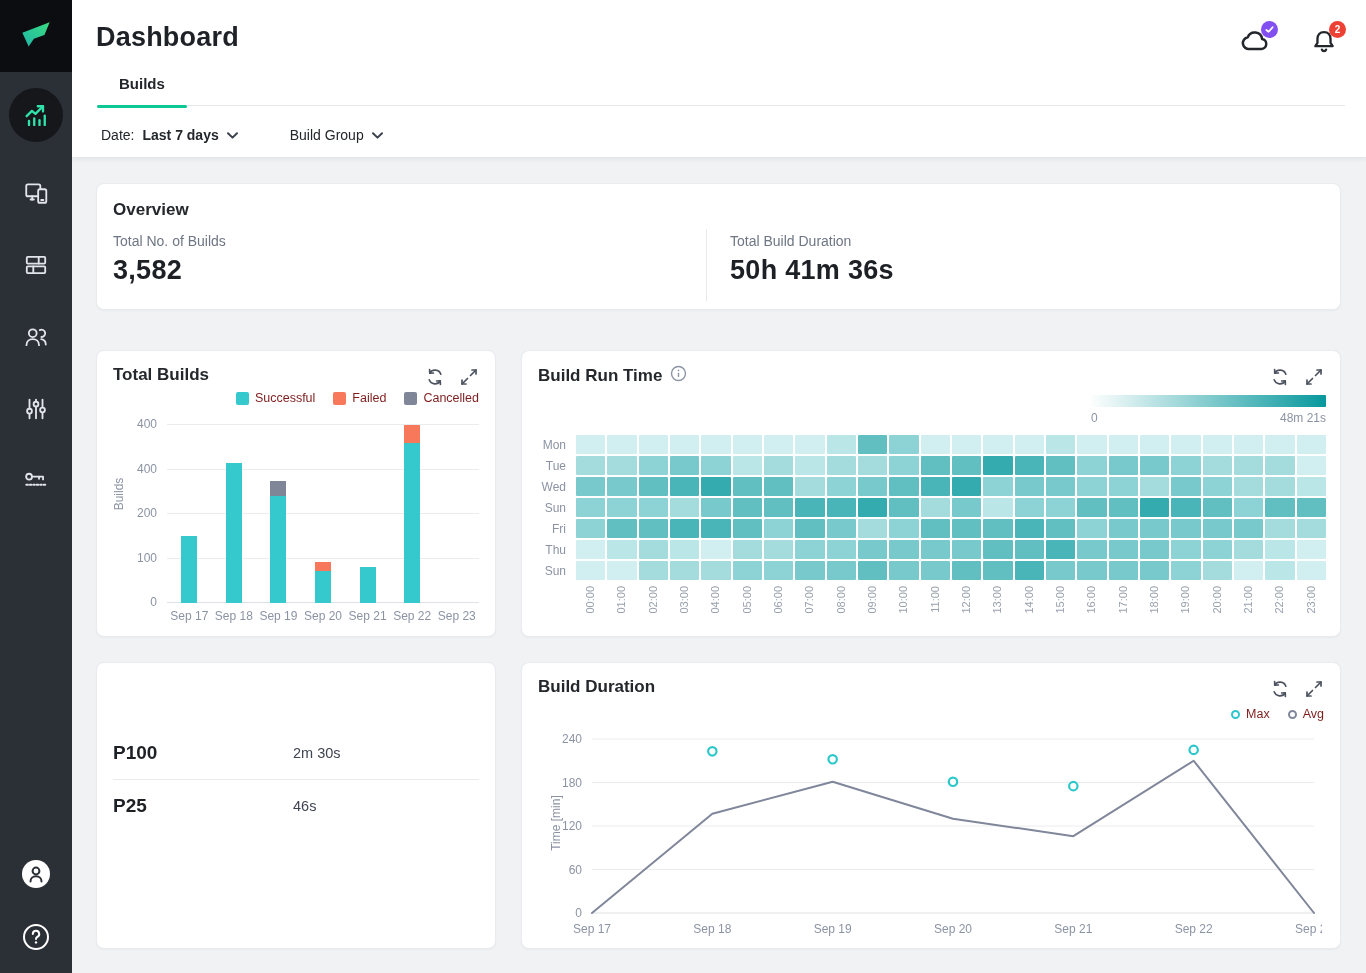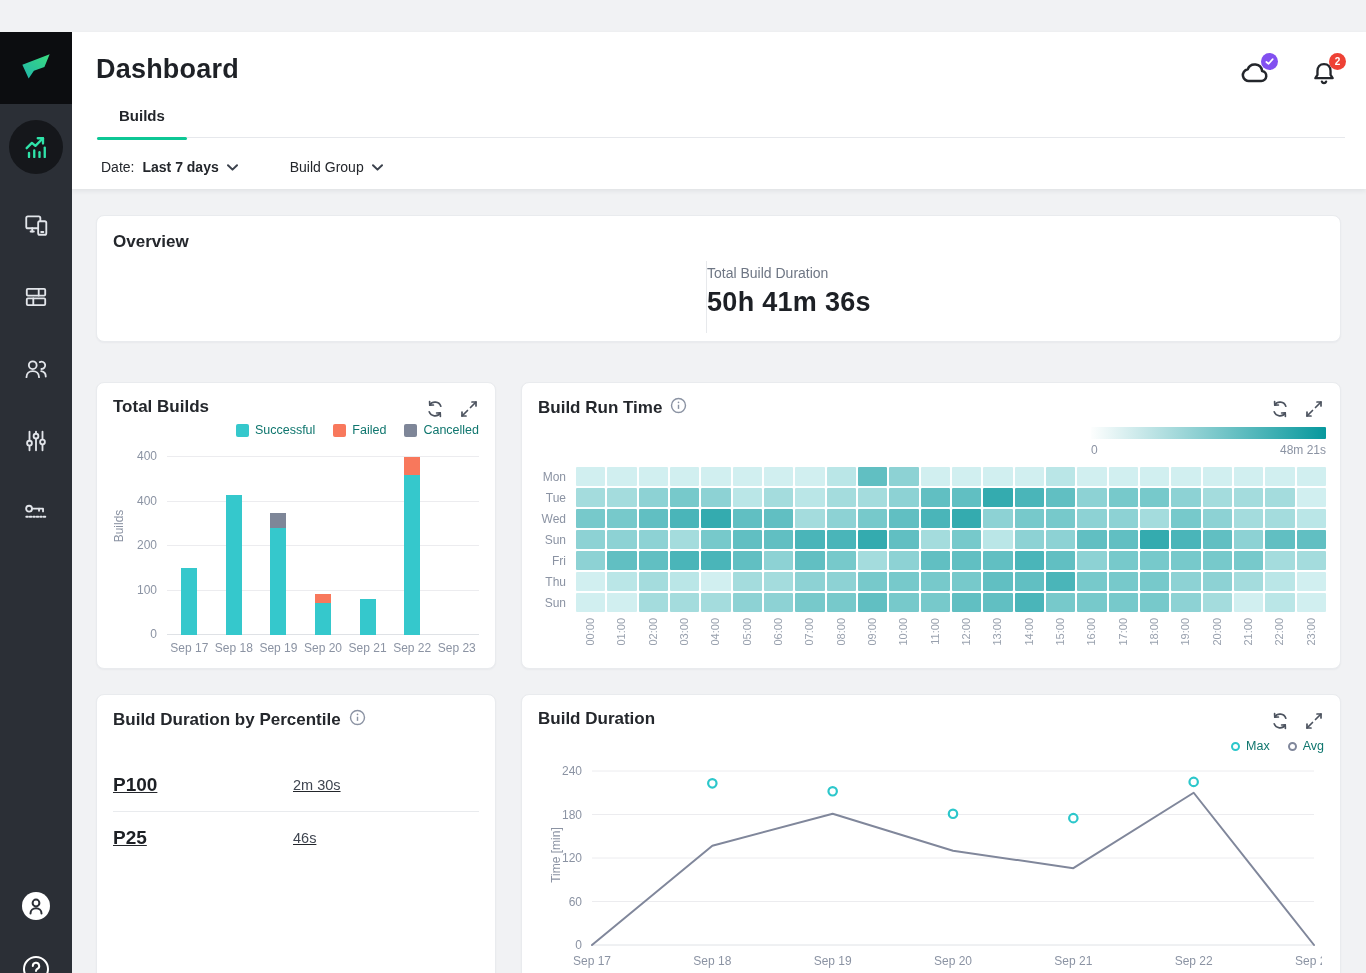--- a/index.html
+++ b/index.html
@@ -1,18 +1,18 @@
 <!DOCTYPE html>
 <html><head>
 <meta charset="utf-8">
 <style>
   * { margin:0; padding:0; box-sizing:border-box; }
   html,body { width:1366px; height:973px; overflow:hidden; }
   body { font-family:"Liberation Sans", sans-serif; background:#f1f2f4; color:#23262b; }
-  .app { position:relative; width:1366px; height:746px;margin-top:32px; }
+  .app { position:relative; width:1366px; height:746px; }
 
   
   .sidebar { position:absolute; left:0; top:0; width:72px; height:973px; background:#2b2f36; z-index:30; }
   .logo-block { width:72px; height:72px; background:#0c0d10; display:flex; align-items:center; justify-content:center; }
   .nav { position:absolute; top:88px; left:0; width:72px; display:flex; flex-direction:column; align-items:center; gap:30px; }
   .nav-item { width:42px; height:42px; display:flex; align-items:center; justify-content:center; cursor:pointer; }
   .nav-item.active { width:54px; height:54px; background:#15171b; border-radius:50%; }
   .nav-item svg { stroke:#e2e5ea; fill:none; stroke-width:1.7; stroke-linecap:round; stroke-linejoin:round; }
   .nav-item.active svg { stroke:#2fe3a9; stroke-width:2; }
   .sidebar-bottom { position:absolute; bottom:18px; left:0; width:72px; display:flex; flex-direction:column; align-items:center; gap:30px; }
@@ -40,28 +40,28 @@
   .card-title { position:absolute; left:16px; top:14px; font-size:17px; font-weight:700; color:#24272c; display:flex; align-items:center; gap:8px; }
   .info-icon svg { stroke:#8b93a3; fill:none; stroke-width:1.5; }
   .card-actions { position:absolute; right:16px; top:16px; display:flex; gap:14px; }
   .card-actions .act { width:20px; height:20px; cursor:pointer; }
   .card-actions svg { stroke:#4c535f; fill:none; stroke-width:1.7; stroke-linecap:round; stroke-linejoin:round; }
 
   .overview-card { height:127px; margin-bottom:40px; }
   .ov-metric-label { font-size:14px; color:#6e7684; }
   .ov-metric-value { font-size:27px; font-weight:700; color:#1d2025; margin-top:6px; letter-spacing:.3px; }
   .ov-left { position:absolute; left:16px; top:49px; }
-  .ov-right { position:absolute; left:610px; top:49px; }
+  .ov-right { position:absolute; left:633px; top:49px; }
   .ov-divider { position:absolute; left:609px; top:45px; width:1px; height:72px; background:#e7e9ec; }
 
   .grid2 { display:grid; grid-template-columns:400px 820px; grid-template-rows:287px 287px; column-gap:25px; row-gap:25px; }
 
   
   .legend-row { position:absolute; right:16px; top:40px; display:flex; gap:18px; align-items:center; }
-  .legend-item { display:flex; align-items:center; gap:6px; font-size:12.5px; color:#0f766e; }
+  .legend-item { display:flex; align-items:center; gap:6px; font-size:12.5px; color:#7f1d1d; }
   .legend-swatch { width:13px; height:13px; border-radius:2px; }
   .legend-ring { width:9px; height:9px; border-radius:50%; border:2.5px solid #999; background:#fff; }
   .tb-plot { position:absolute; left:70px; right:16px; top:74px; height:178px; }
   .gridline { position:absolute; left:0; right:0; height:1px; background:#ececef; }
   .gridline.zero { background:#dfe2e6; }
   .ytick { position:absolute; right:calc(100% + 10px); transform:translateY(-50%); font-size:12px; color:#8b93a3; white-space:nowrap; }
   .bars { position:absolute; inset:0; display:flex; align-items:flex-end; }
   .bar-slot { flex:1; display:flex; justify-content:center; align-items:flex-end; height:100%; }
   .bar-stack { width:16px; display:flex; flex-direction:column-reverse; }
   .xlabels { position:absolute; left:70px; right:16px; top:258px; display:flex; }
@@ -72,21 +72,21 @@
   .hm-scale { position:absolute; left:569px; top:44px; width:235px; height:12px; border-radius:1px; }
   .hm-scale-labels { position:absolute; left:569px; top:60px; width:235px; display:flex; justify-content:space-between; font-size:12px; color:#8b93a3; }
   .hm-grid { position:absolute; left:8px; right:14px; top:84px; display:grid; grid-template-columns:44px repeat(24,1fr); gap:2px; }
   .hm-rowlabel { height:19px; display:flex; align-items:center; justify-content:flex-end; padding-right:8px; font-size:12px; color:#8b93a3; }
   .hm-cell { height:19px; border-radius:1px; }
   .hm-corner { height:46px; }
   .hm-collabel { height:46px; display:flex; justify-content:center; align-items:flex-start; padding-top:4px; }
   .hm-collabel span { writing-mode:vertical-rl; transform:rotate(180deg); font-size:11px; color:#99a1ae; line-height:1; }
 
   
-  .pct-rows { position:absolute; left:16px; right:16px; top:64px;text-decoration:underline; }
+  .pct-rows { position:absolute; left:16px; right:16px; top:64px; }
   .pct-row { height:52px; display:flex; align-items:center; border-top:1px solid #e9ebee; }
   .pct-row:first-child { border-top:none; }
   .pct-label { width:180px; font-size:19px; font-weight:700; color:#1d2025; }
   .pct-value { font-size:14.5px; color:#3f4550; }
 
   
   .ln-wrap { position:absolute; left:12px; top:64px; }
 </style>
 </head>
 <body>
@@ -224,20 +224,24 @@
             <polyline points="1,1.2 5.5,5.6 10,1.2"></polyline>
           </svg>
       </div>
     </div>
   </header>
 
   <div class="content">
 
     <section class="card overview-card">
       <div class="card-title" style="top:16px">Overview</div>
+      <div class="ov-left">
+        <div class="ov-metric-label">Total No. of Builds</div>
+        <div class="ov-metric-value">3,582</div>
+      </div>
       <div class="ov-divider"></div>
       <div class="ov-right">
         <div class="ov-metric-label">Total Build Duration</div>
         <div class="ov-metric-value">50h 41m 36s</div>
       </div>
     </section>
 
     <div class="grid2">
 
       <section class="card">
@@ -621,30 +625,20 @@
             <div class="hm-collabel">
               <span>22:00</span>
             </div>
             <div class="hm-collabel">
               <span>23:00</span>
             </div>
           </div>
       </section>
 
       <section class="card">
-        <div class="card-title">
-          <span>Build Duration by Percentile</span>
-          <span class="info-icon">
-            <svg width="17" height="17" viewBox="0 0 18 18">
-                <circle cx="9" cy="9" r="7.4" fill="none"></circle>
-                <line x1="9" y1="8.2" x2="9" y2="12.6"></line>
-                <circle cx="9" cy="5.6" r="0.9" fill="#8b93a3" stroke="none"></circle>
-              </svg>
-          </span>
-        </div>
         <div class="pct-rows">
             <div class="pct-row">
               <div class="pct-label">P100</div>
               <div class="pct-value">2m 30s</div>
             </div>
             <div class="pct-row">
               <div class="pct-label">P25</div>
               <div class="pct-value">46s</div>
             </div>
           </div>

